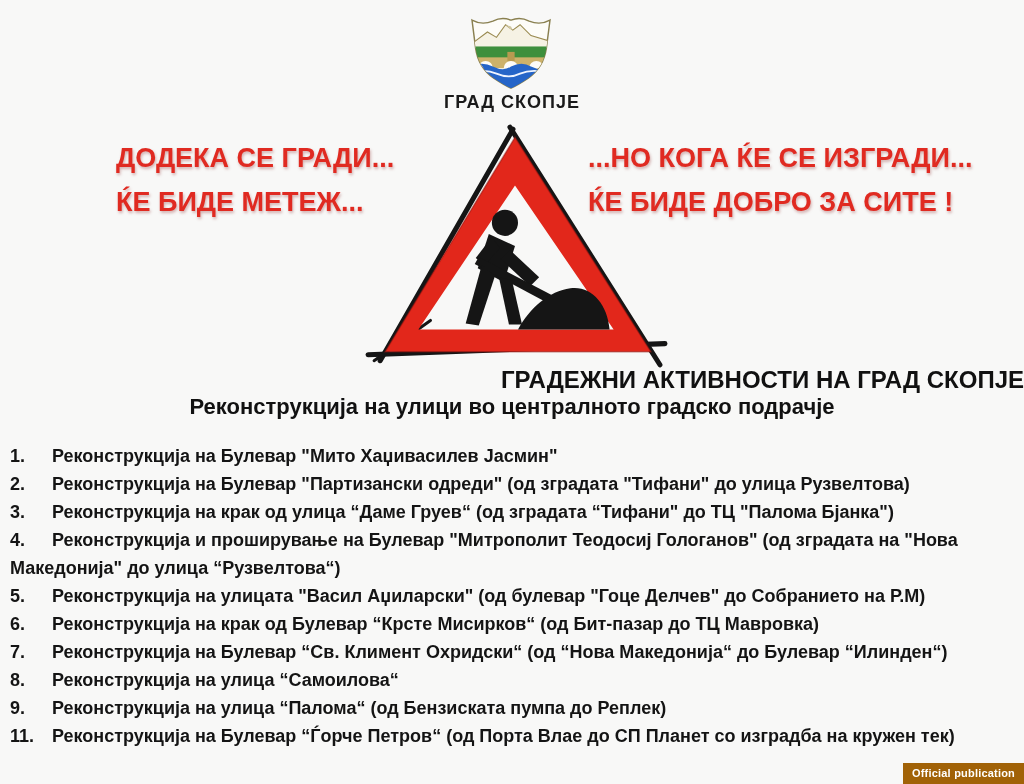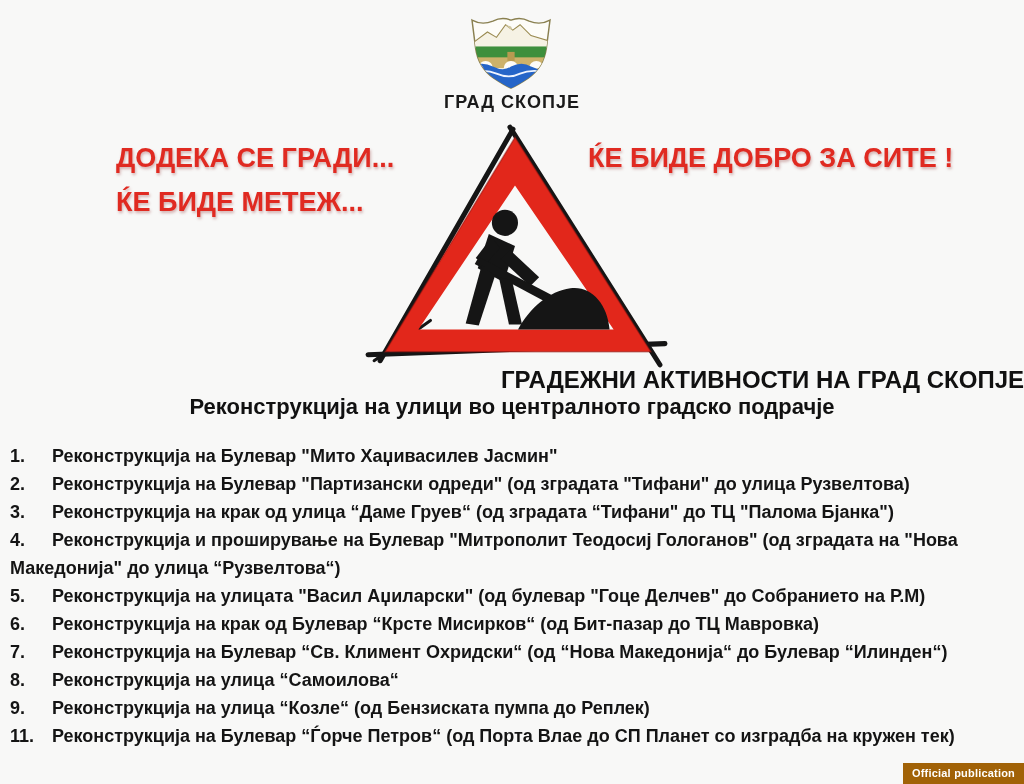--- a/index.html
+++ b/index.html
@@ -69,20 +69,21 @@
   </div>
 
   <div class="city-name">ГРАД СКОПЈЕ</div>
 
   <div class="slogan slogan-left">
     <div>ДОДЕКА СЕ ГРАДИ...</div>
     <div>ЌЕ БИДЕ МЕТЕЖ...</div>
   </div>
 
   <div class="slogan slogan-right">
+    <div>...НО КОГА ЌЕ СЕ ИЗГРАДИ...</div>
     <div>ЌЕ БИДЕ ДОБРО ЗА СИТЕ !</div>
   </div>
 
   <div class="sign">
     <svg viewBox="0 0 310 248" width="312" height="252">
 
       <g stroke="#151515" stroke-width="5" stroke-linecap="round" fill="none">
         <path d="M152,6 L20,236"></path>
         <path d="M149,4 L298,240"></path>
         <path d="M8,230 L303,219"></path>
@@ -136,21 +137,21 @@
 
     <div class="project">
       <span class="num">7.</span><span class="txt">Реконструкција на Булевар “Св. Климент Охридски“ (од “Нова Македонија“ до Булевар “Илинден“)</span>
     </div>
 
     <div class="project">
       <span class="num">8.</span><span class="txt">Реконструкција на улица “Самоилова“</span>
     </div>
 
     <div class="project">
-      <span class="num">9.</span><span class="txt">Реконструкција на улица “Козле“ (од Бензиската пумпа до Реплек)</span>
+      <span class="num">9.</span><span class="txt">Реконструкција на улица “Палома“ (од Бензиската пумпа до Реплек)</span>
     </div>
 
 
     <div class="project">
       <span class="num">11.</span><span class="txt">Реконструкција на Булевар “Ѓорче Петров“ (од Порта Влае до СП Планет со изградба на кружен тек)</span>
     </div>
   </div>
 
   <div class="badge">Official publication</div>
 </div>

